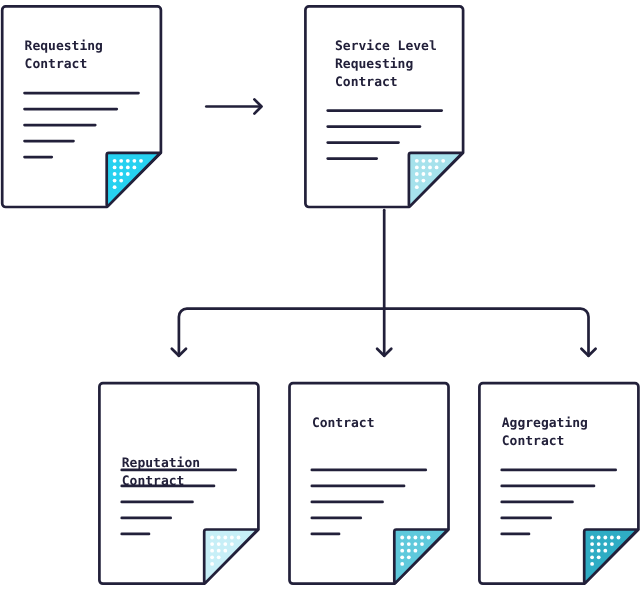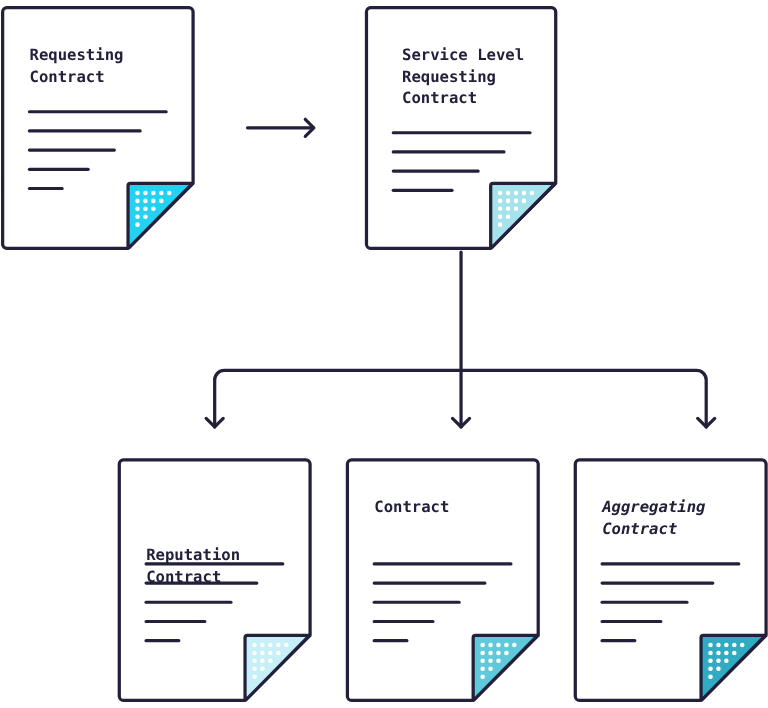--- a/index.html
+++ b/index.html
@@ -226,18 +226,18 @@
 
   <div class="doc-title" style="color: rgb(34, 32, 58); left: 121.8px; top: 407px; margin-top: 48px;">
     <div>Reputation</div>
     <div>Contract</div>
   </div>
 
   <div class="doc-title" style="color: rgb(34, 32, 58); left: 311.9px; top: 414.5px;">
     <div>Contract</div>
   </div>
 
-  <div class="doc-title" style="color: rgb(34, 32, 58); left: 501.8px; top: 414.5px; font-style: italic;">
+  <div class="doc-title" style="color: rgb(34, 32, 58); left: 501.8px; top: 414.5px;">
     <div>Aggregating</div>
     <div>Contract</div>
   </div>
 
 </div>
 
 </body></html>

